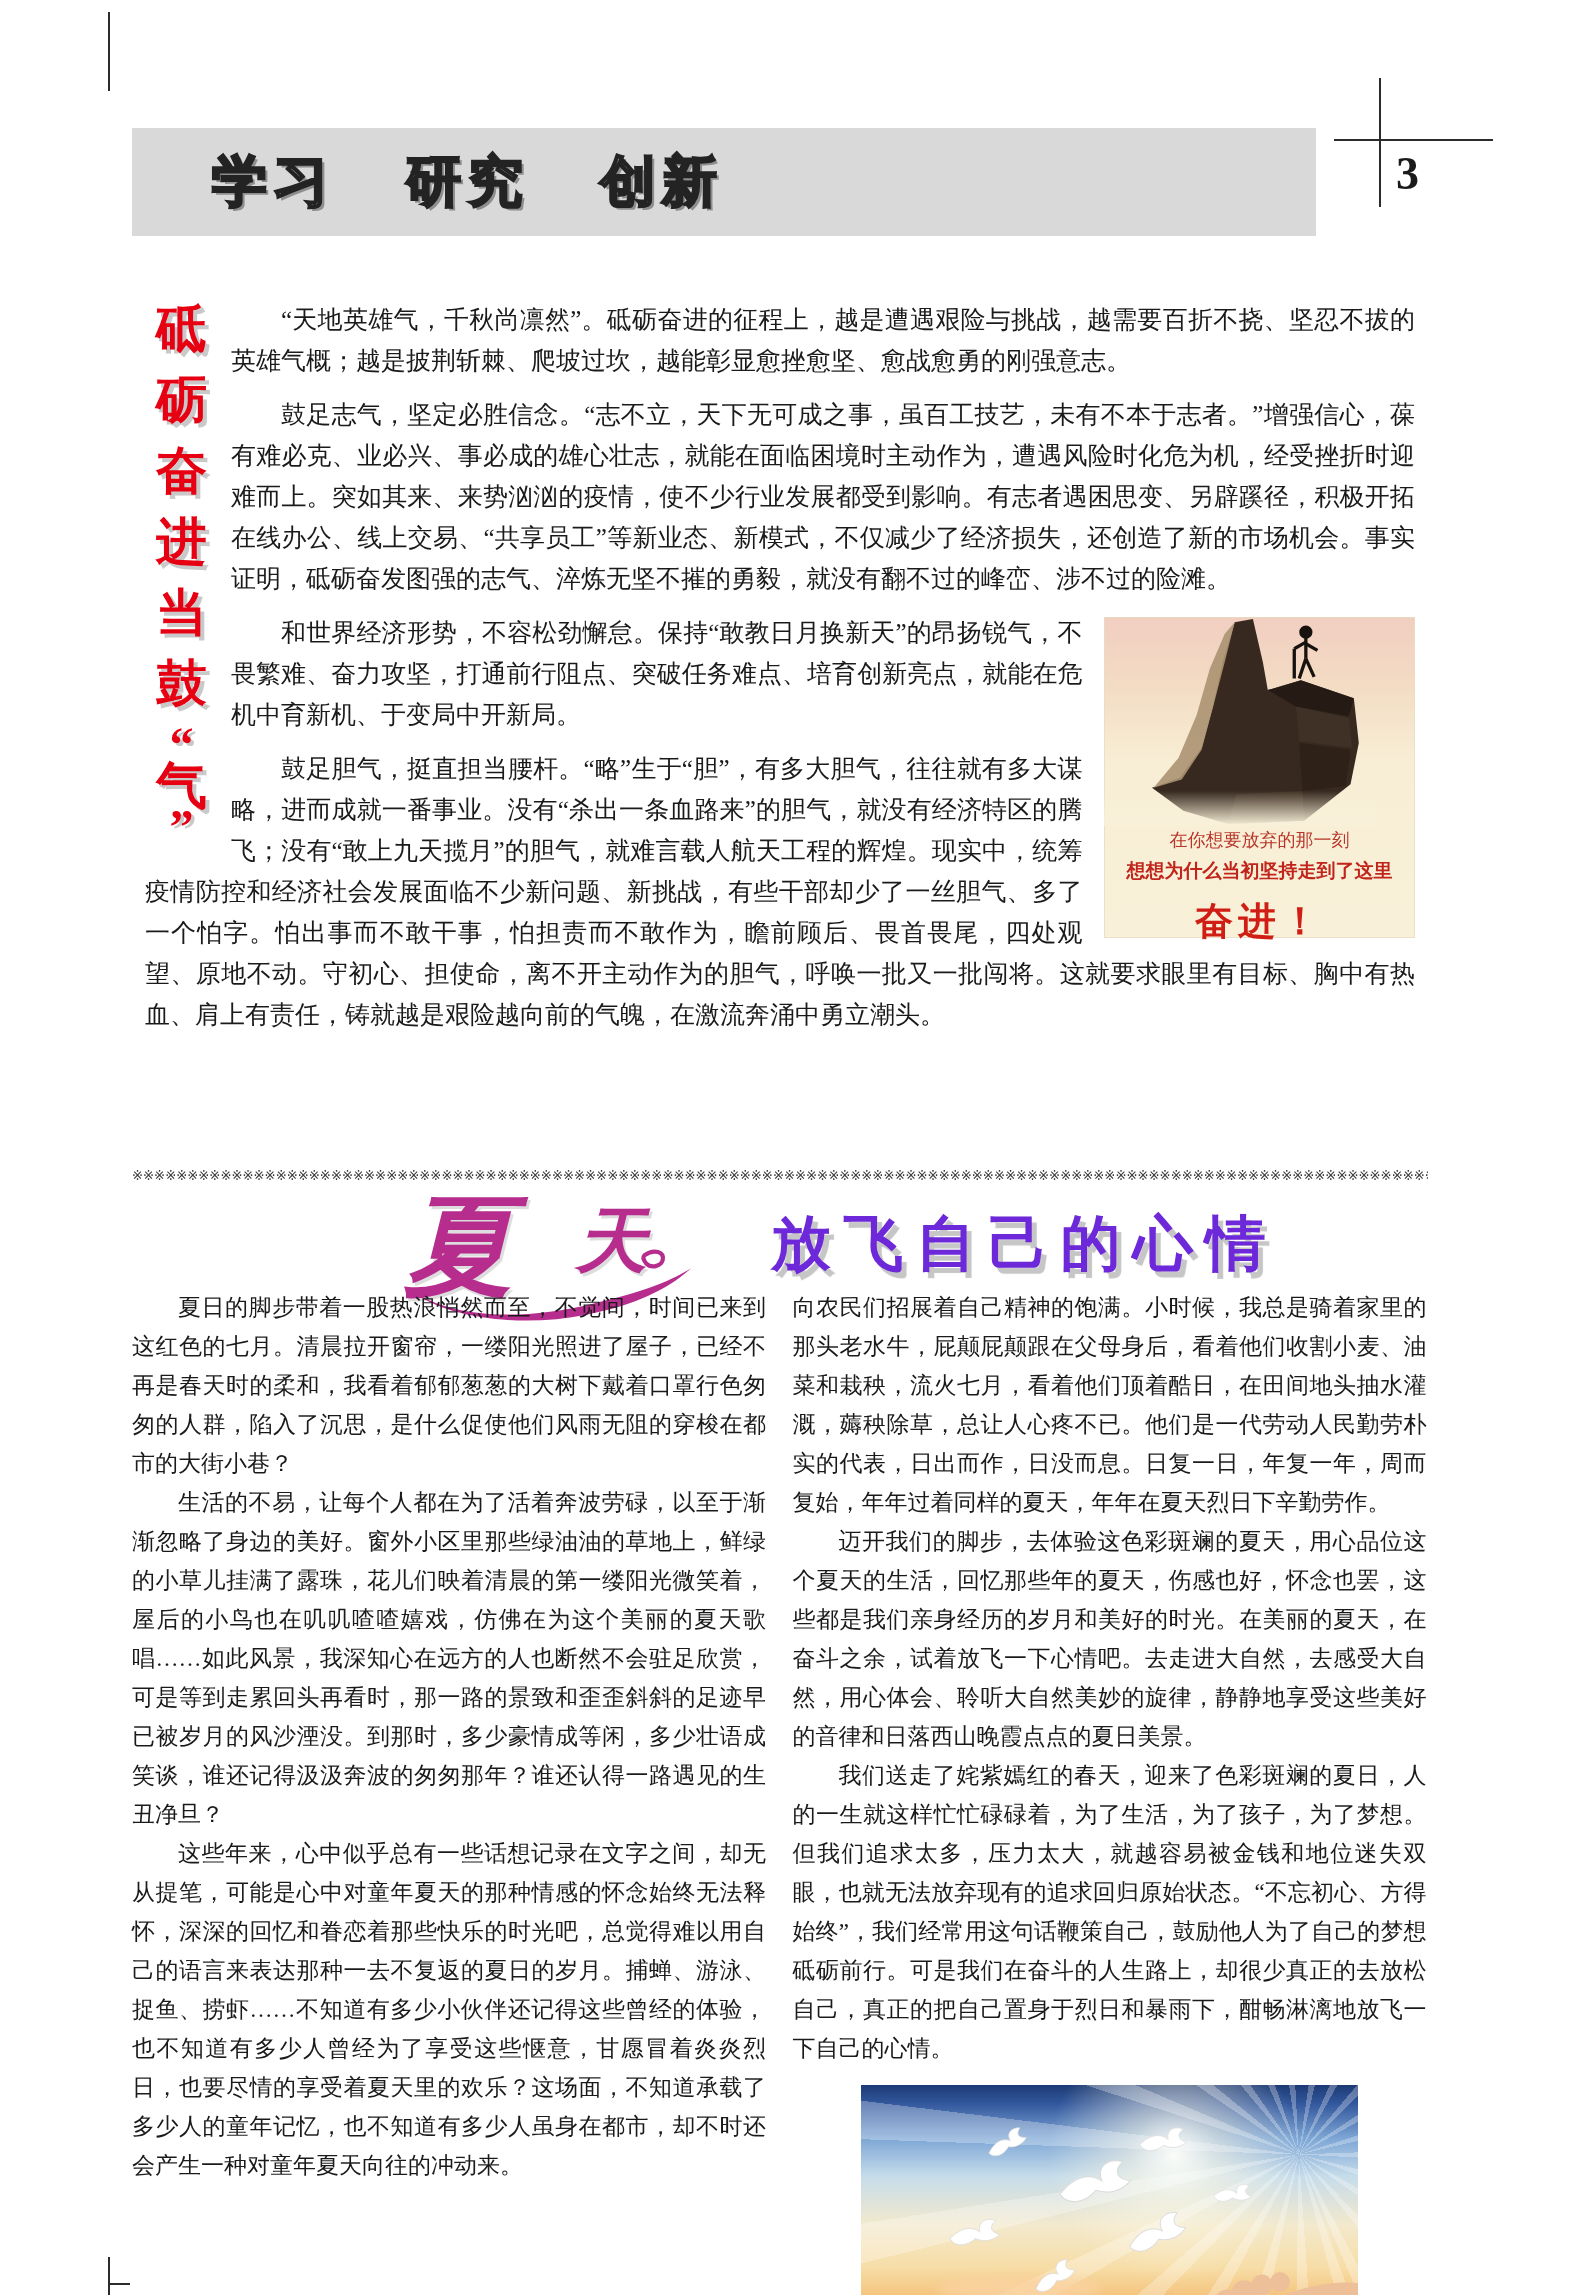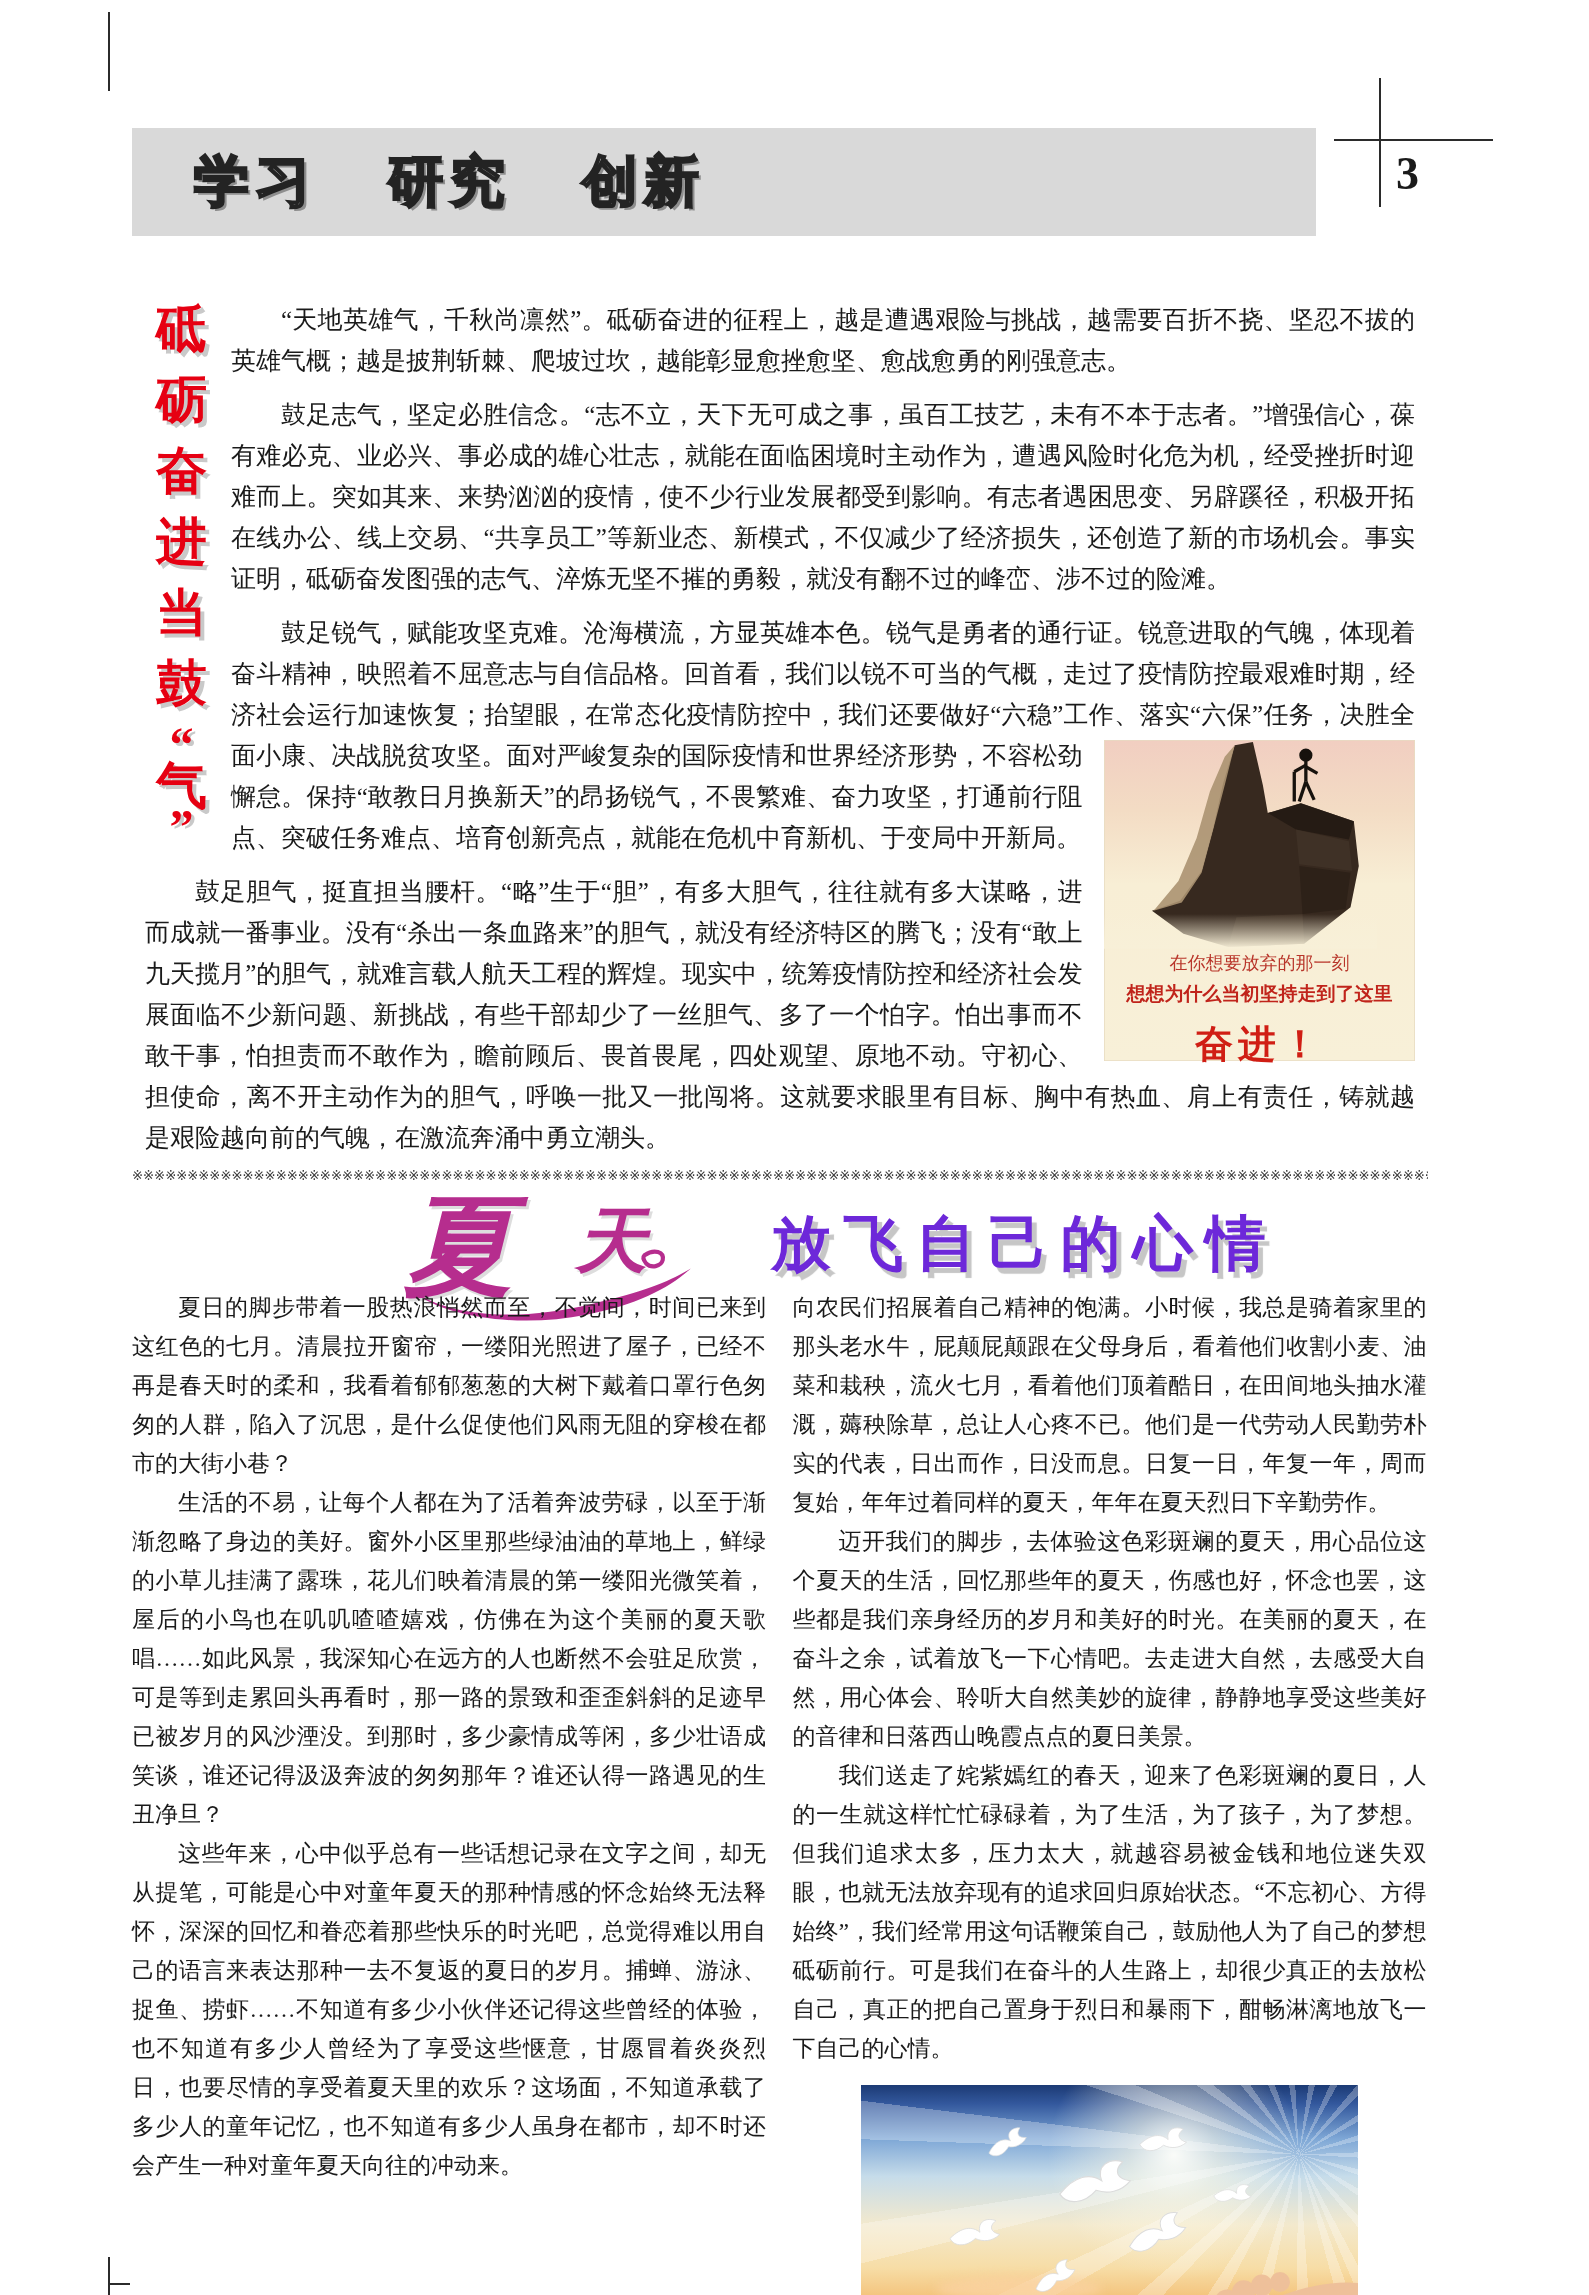--- a/index.html
+++ b/index.html
@@ -11,21 +11,21 @@
   .mark-tl{left:108px;top:11.6px;width:1.7px;height:79px;}
   .mark-bl-v{left:108px;top:2257px;width:1.7px;height:39px;}
   .mark-bl-h{left:108px;top:2283px;width:21.5px;height:1.7px;}
   .cross-h{left:1334px;top:139px;width:159px;height:1.7px;}
   .cross-v{left:1379px;top:78px;width:1.7px;height:129px;}
   .pagenum{position:absolute;left:1396px;top:147px;font-size:46px;font-weight:bold;
            font-family:"Liberation Serif",serif;}
 
   
   .banner{position:absolute;left:132px;top:128px;width:1184px;height:108px;background:#d9d9d9;
-          display:flex;align-items:center;padding-left:62px;box-sizing:border-box;
+          display:flex;align-items:center;padding-left:80px;box-sizing:border-box;
           font-family:"Liberation Sans","DejaVu Sans",sans-serif;}
   .banner span{font-size:55px;font-weight:bold;color:#ffffff;margin-right:71px;letter-spacing:6.6px;
           -webkit-text-stroke:2.5px #232323;text-shadow:3.3px 3.3px 0 rgba(80,80,80,.55);}
 
   
   .a1{position:absolute;left:132px;top:286px;width:1296px;font-size:25px;line-height:41px;
       text-align:justify;}
   .a1 p{margin:13px;text-indent:2em;}
   .vtitle{float:left;width:99px;height:579px;display:flex;flex-direction:column;align-items:center;
           padding-top:18px;box-sizing:border-box;}
@@ -111,21 +111,21 @@
       <div class="vchar">当</div>
       <div class="vchar">鼓</div>
       <div class="vquote">“</div>
       <div class="vchar" style="margin-bottom:0">气</div>
       <div class="vquote">”</div>
     </div>
 
     <p>“天地英雄气，千秋尚凛然”。砥砺奋进的征程上，越是遭遇艰险与挑战，越需要百折不挠、坚忍不拔的英雄气概；越是披荆斩棘、爬坡过坎，越能彰显愈挫愈坚、愈战愈勇的刚强意志。</p>
     <p>鼓足志气，坚定必胜信念。“志不立，天下无可成之事，虽百工技艺，未有不本于志者。”增强信心，葆有难必克、业必兴、事必成的雄心壮志，就能在面临困境时主动作为，遭遇风险时化危为机，经受挫折时迎难而上。突如其来、来势汹汹的疫情，使不少行业发展都受到影响。有志者遇困思变、另辟蹊径，积极开拓在线办公、线上交易、“共享员工”等新业态、新模式，不仅减少了经济损失，还创造了新的市场机会。事实证明，砥砺奋发图强的志气、淬炼无坚不摧的勇毅，就没有翻不过的峰峦、涉不过的险滩。</p>
 
-    <p><span>鼓足锐气，赋能攻坚克难。沧海横流，方显英雄本色。锐气是勇者的通行证。锐意进取的气魄，体现着奋斗精神，映照着不屈意志与自信品格。回首看，我们以锐不可当的气概，走过了疫情防控最艰难时期，经济社会运行加速恢复；抬望眼，在常态化疫情防控中，我们还要做好“六稳”工作、落实“六保”任务，决胜全面小康、决战脱贫攻坚。面对严峻复杂的国际疫情</span><span class="poster">
+    <p><span class="poster">
         <svg width="273" height="209" viewBox="0 0 330 252">
 
           <path d="M158,6 L180,2 L192,54 L198,88 L238,76 L302,98 L308,152 L298,202 L242,246 L150,250 L96,234 L58,206 L92,194 L118,158 L132,106 L144,52 Z" fill="#37291f"></path>
           <path d="M158,6 L146,54 L132,108 L118,160 L94,196 L60,206 L90,170 L112,118 L128,62 L146,20 Z" fill="#ab9271" opacity="0.9"></path>
           <path d="M198,88 L238,76 L302,98 L296,120 L232,108 Z" fill="#211811" opacity="0.8"></path>
           <path d="M232,108 L296,122 L300,158 L236,150 Z" fill="#43342a" opacity="0.7"></path>
           <path d="M236,152 L298,160 L292,204 L240,210 Z" fill="#2a1f17" opacity="0.8"></path>
           <path d="M150,250 L242,246 L240,210 L160,214 Z" fill="#4a3a2d" opacity="0.6"></path>
 
           <g stroke="#17120d" stroke-width="4" fill="none">

